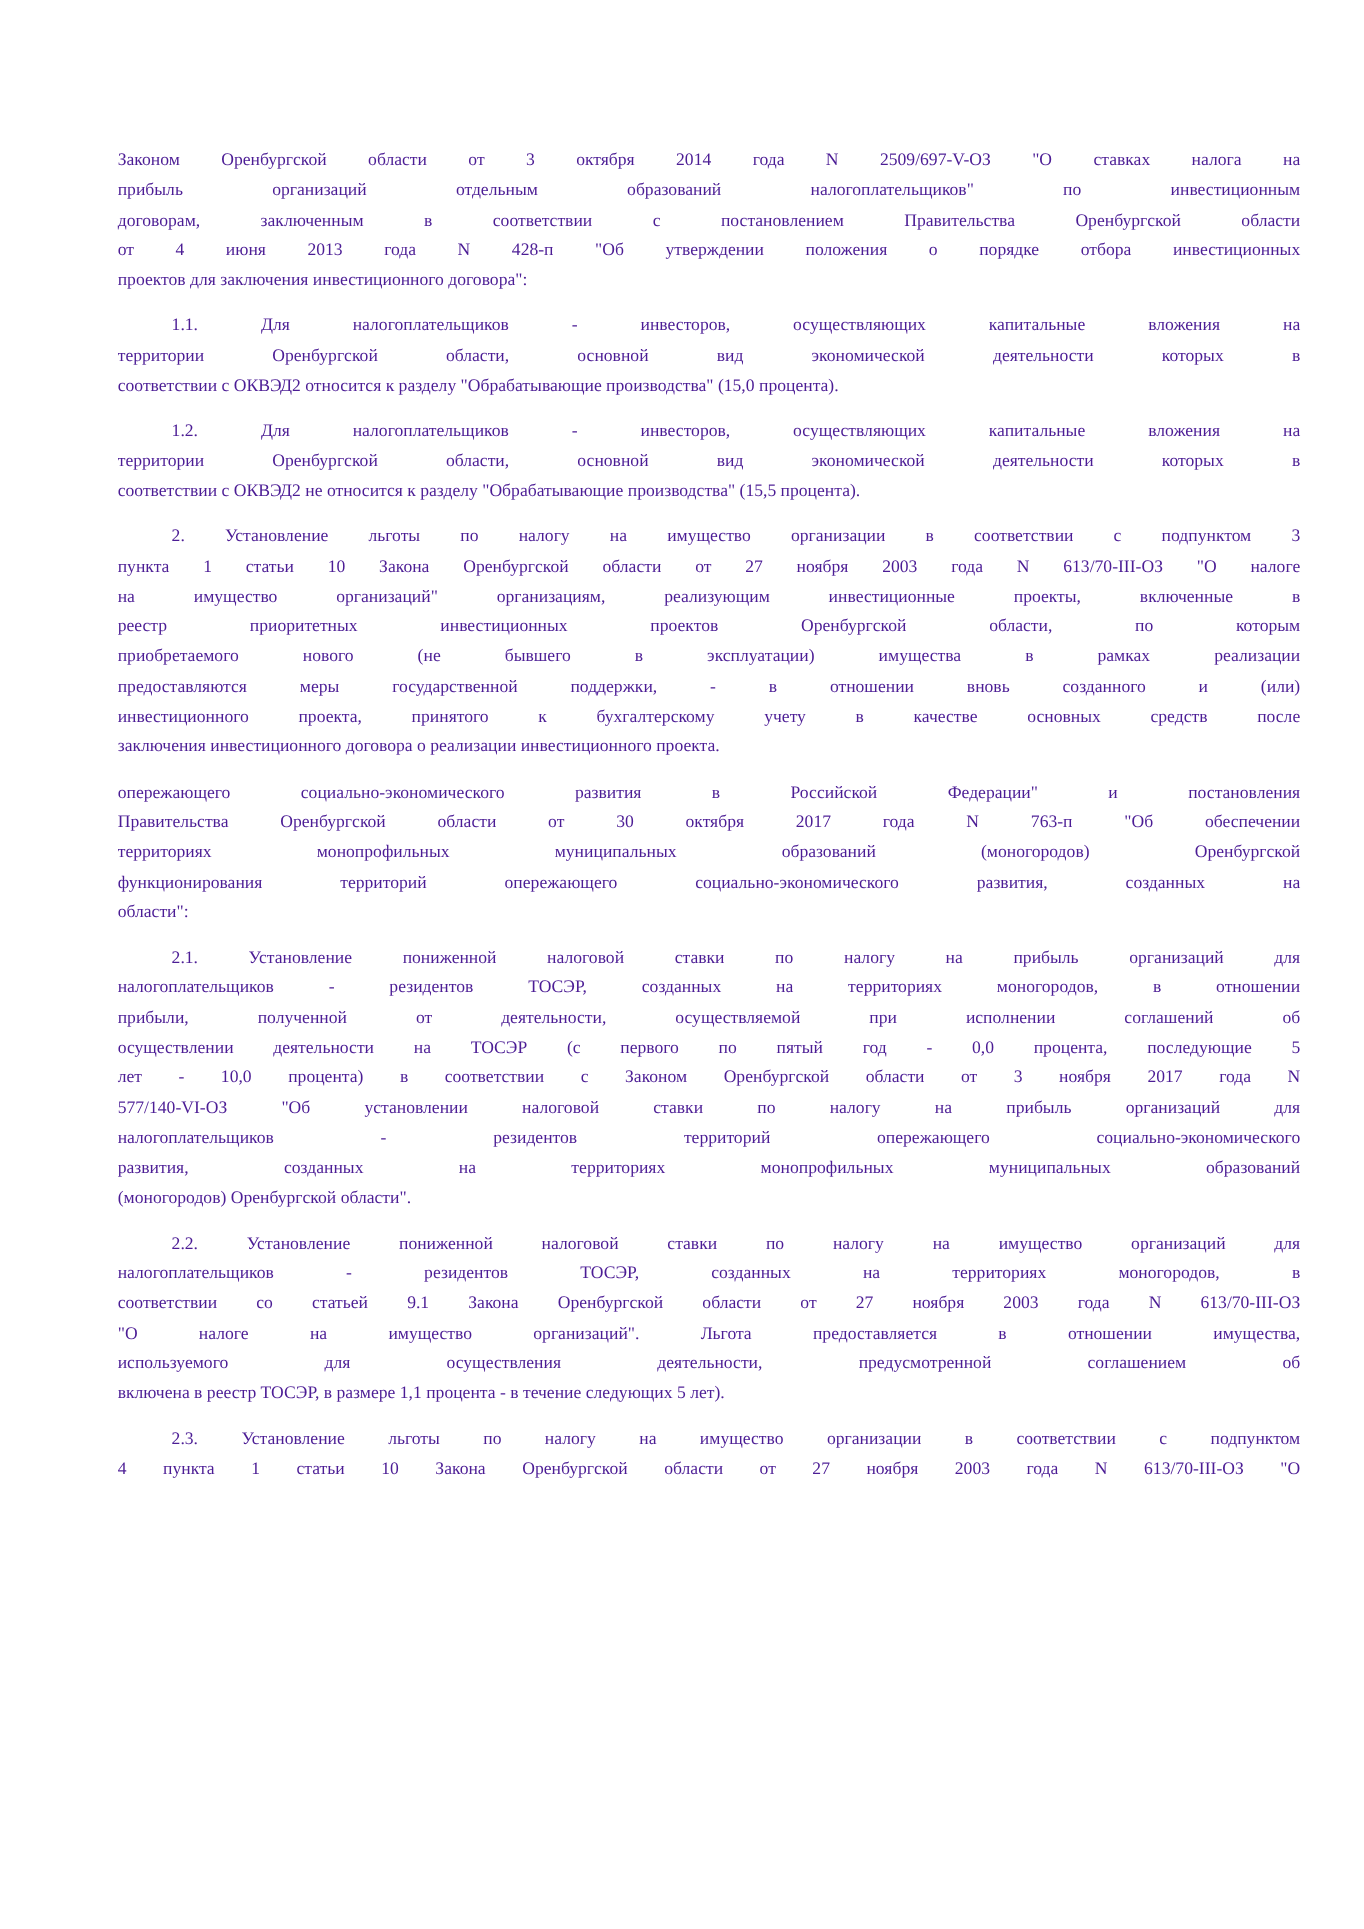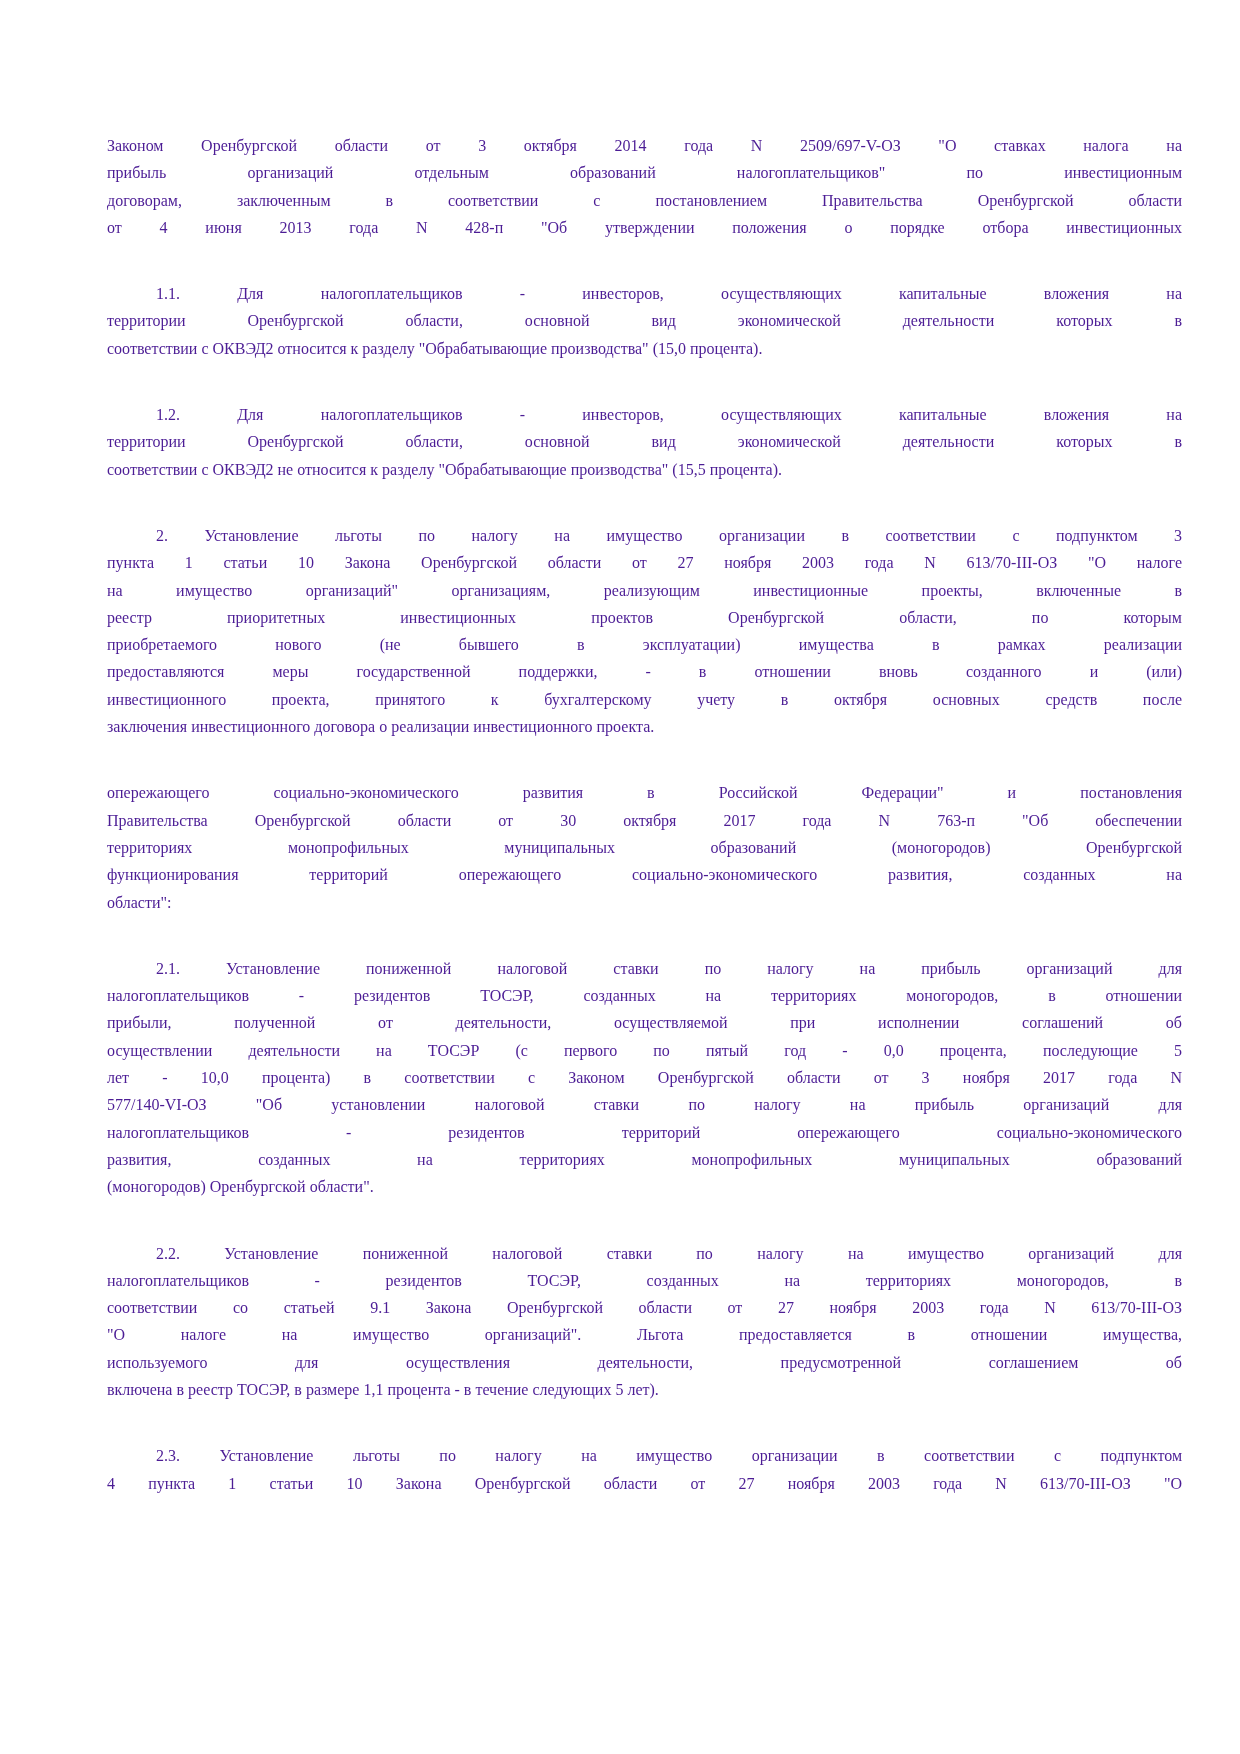--- a/index.html
+++ b/index.html
@@ -12,35 +12,36 @@
     font-family: "Liberation Serif", serif;
     font-size: 16px;
     line-height: 27.3px;
     color: #4c1d95;
   }
   .para {
     margin: 0;
     text-align: justify;
     text-justify: inter-word;
   }
-  .para + .para { margin-top: 39px; }
+  .para + .para { margin-top: 14px; }
   .indent { text-indent: 49px; }
   .line { display: block; text-align: justify; text-align-last: justify; }
   .line.last { text-align-last: left; }
 </style>
 </head>
 <body>
 
 <div class="page">
 
   <p class="para">
     <span class="line">Законом Оренбургской области от 3 октября 2014 года N 2509/697-V-ОЗ "О ставках налога на</span>
     <span class="line">прибыль организаций отдельным образований налогоплательщиков" по инвестиционным</span>
     <span class="line">договорам, заключенным в соответствии с постановлением Правительства Оренбургской области</span>
     <span class="line">от 4 июня 2013 года N 428-п "Об утверждении положения о порядке отбора инвестиционных</span>
+    <span class="line last">проектов для заключения инвестиционного договора":</span>
   </p>
 
   <p class="para">
     <span class="line indent">1.1. Для налогоплательщиков - инвесторов, осуществляющих капитальные вложения на</span>
     <span class="line">территории Оренбургской области, основной вид экономической деятельности которых в</span>
     <span class="line last">соответствии с ОКВЭД2 относится к разделу "Обрабатывающие производства" (15,0 процента).</span>
   </p>
 
   <p class="para">
     <span class="line indent">1.2. Для налогоплательщиков - инвесторов, осуществляющих капитальные вложения на</span>
@@ -48,21 +49,21 @@
     <span class="line last">соответствии с ОКВЭД2 не относится к разделу "Обрабатывающие производства" (15,5 процента).</span>
   </p>
 
   <p class="para">
     <span class="line indent">2. Установление льготы по налогу на имущество организации в соответствии с подпунктом 3</span>
     <span class="line">пункта 1 статьи 10 Закона Оренбургской области от 27 ноября 2003 года N 613/70-III-ОЗ "О налоге</span>
     <span class="line">на имущество организаций" организациям, реализующим инвестиционные проекты, включенные в</span>
     <span class="line">реестр приоритетных инвестиционных проектов Оренбургской области, по которым</span>
     <span class="line">приобретаемого нового (не бывшего в эксплуатации) имущества в рамках реализации</span>
     <span class="line">предоставляются меры государственной поддержки, - в отношении вновь созданного и (или)</span>
-    <span class="line">инвестиционного проекта, принятого к бухгалтерскому учету в октября основных средств после</span>
+    <span class="line">инвестиционного проекта, принятого к бухгалтерскому учету в качестве основных средств после</span>
     <span class="line last">заключения инвестиционного договора о реализации инвестиционного проекта.</span>
   </p>
 
   <p class="para">
     <span class="line">опережающего социально-экономического развития в Российской Федерации" и постановления</span>
     <span class="line">Правительства Оренбургской области от 30 октября 2017 года N 763-п "Об обеспечении</span>
     <span class="line">территориях монопрофильных муниципальных образований (моногородов) Оренбургской</span>
     <span class="line">функционирования территорий опережающего социально-экономического развития, созданных на</span>
     <span class="line last">области":</span>
   </p>

